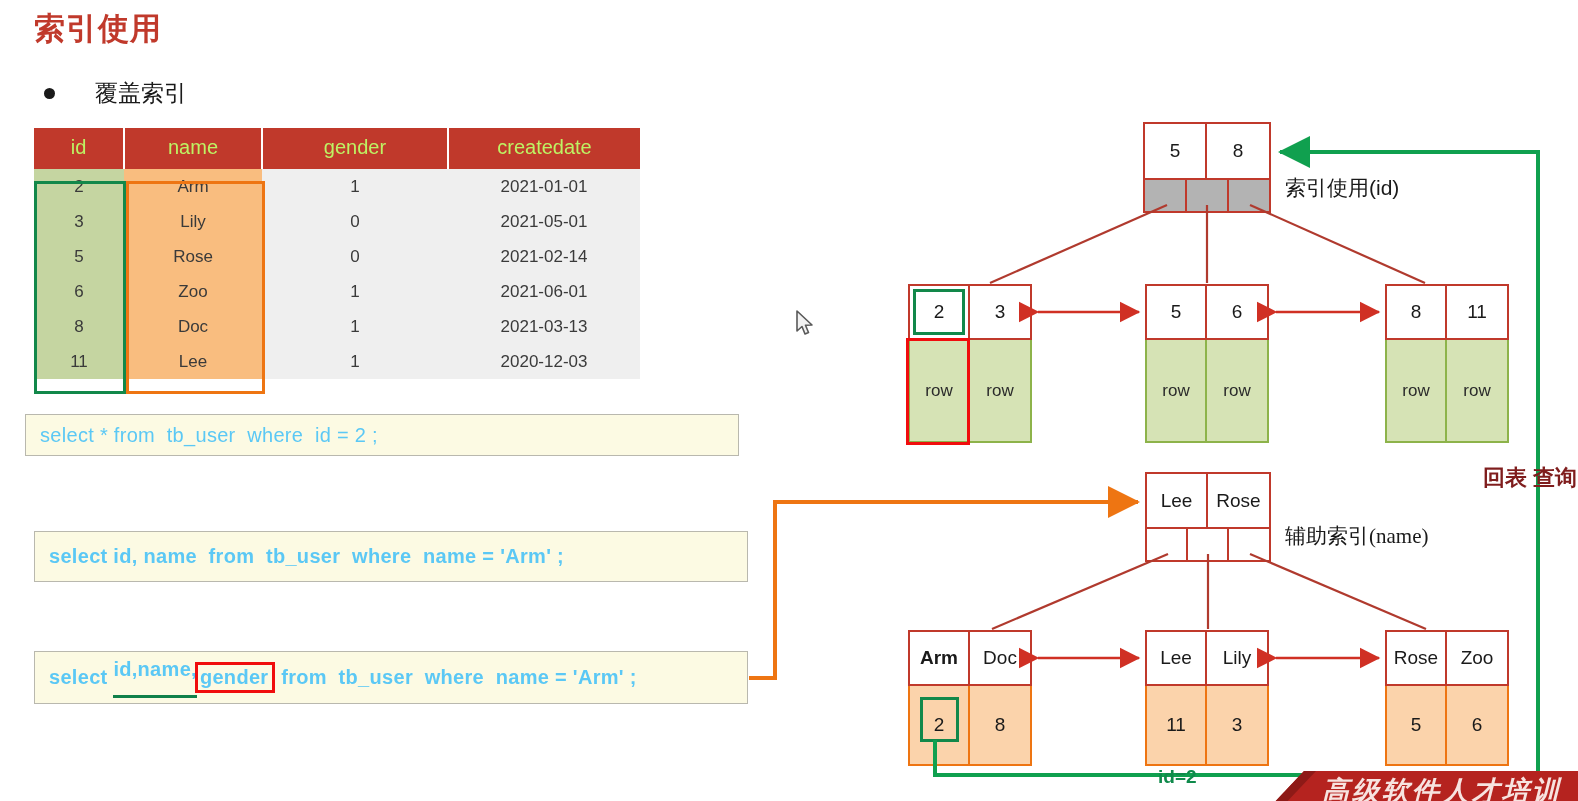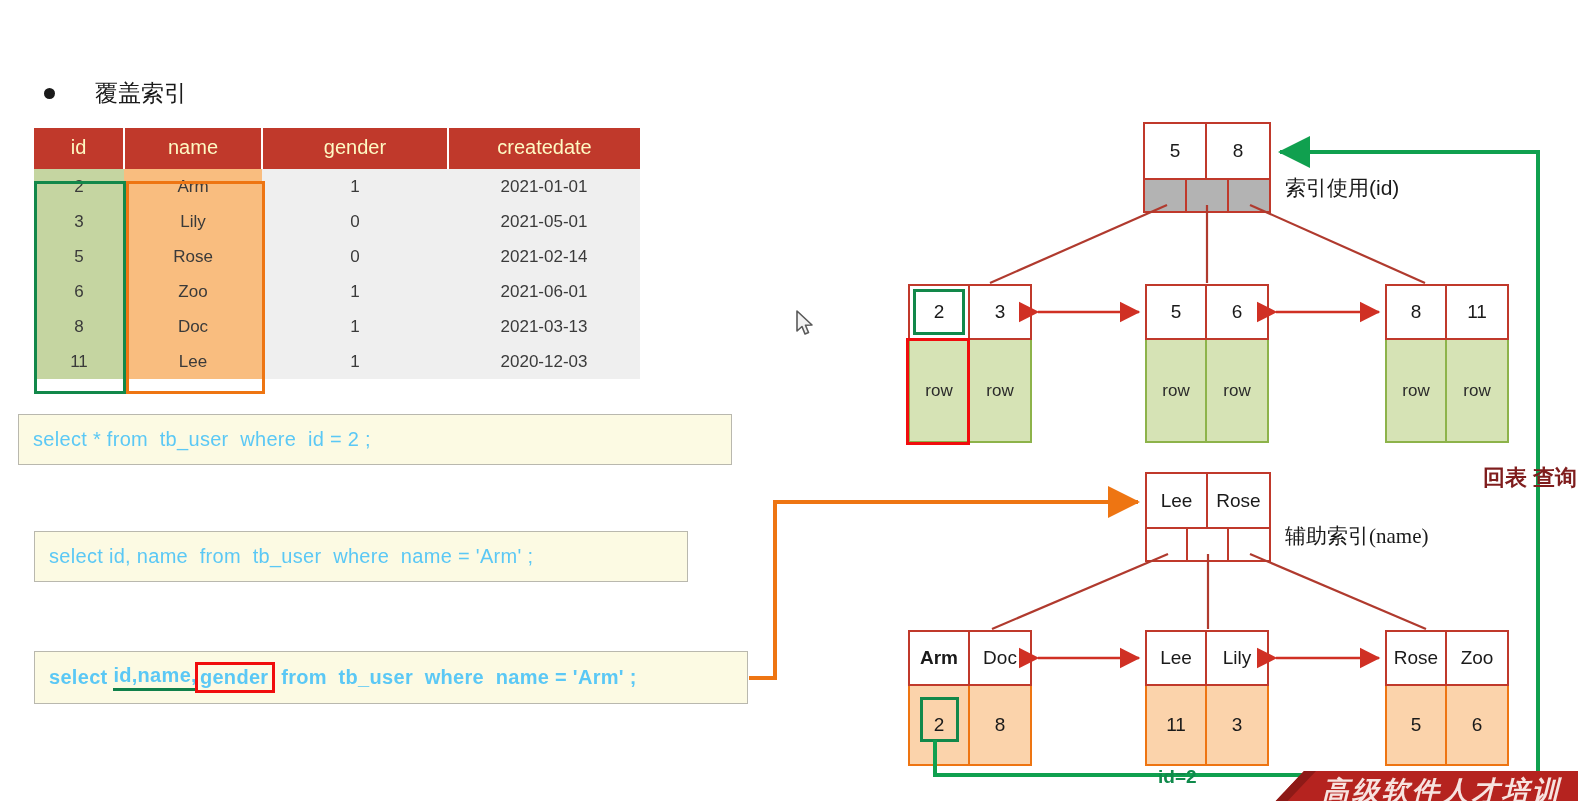--- a/index.html
+++ b/index.html
@@ -42,21 +42,21 @@
 
   
   #data-table {
     position: absolute;
     left: 34px; top: 128px;
     border-collapse: collapse;
     width: 606px;
   }
   #data-table th {
     background: #c0392b;
-    color: #fef9c3;
+    color: #bef264;
     font-weight: normal;
     font-size: 20px;
     padding: 8px 0 10px 0;
     border-right: 2px solid #ffffff;
     text-align: center;
   }
   #data-table th:last-child { border-right: none; }
   #data-table td {
     font-size: 17px;
     color: #3a3a3a;
@@ -97,26 +97,26 @@
     background: #fcfae3;
     border: 1px solid #b9b8ae;
     display: flex;
     align-items: center;
     padding-left: 14px;
     font-size: 20px;
     color: #5bc8f5;
     letter-spacing: .3px;
     white-space: pre;
   }
-  #sql-box-1 { left: 18px; top: 414px; width: 714px; height: 51px; }
-  #sql-box-2 { left: 34px; top: 531px; width: 654px; height: 51px; }
+  #sql-box-1 { left: 25px; top: 414px; width: 714px; height: 42px; }
+  #sql-box-2 { left: 34px; top: 531px; width: 714px; height: 51px; font-weight: bold; }
   #sql-box-3 { left: 34px; top: 651px; width: 714px; height: 53px; font-weight: bold; }
   .sql-underline {
     border-bottom: 3px solid #10804a;
-    padding-bottom: 1px;
+    padding-bottom: 14px;
   }
   .sql-redbox {
     border: 3px solid #f00d0d;
     padding: 1px 4px 1px 2px;
     margin-left: -2px;
   }
 
   
   #mouse-cursor {
     position: absolute;
@@ -244,20 +244,21 @@
     left: 0; top: 0;
     width: 1578px; height: 801px;
     pointer-events: none;
   }
 </style>
 </head>
 <body>
 
 <div id="root">
 
+  <div id="page-title">索引使用</div>
 
   <div id="bullet-row">
     <span id="bullet-dot"></span>
     <span id="bullet-label">覆盖索引</span>
   </div>
 
   <table id="data-table">
     <thead>
       <tr>
         <th>id</th>

